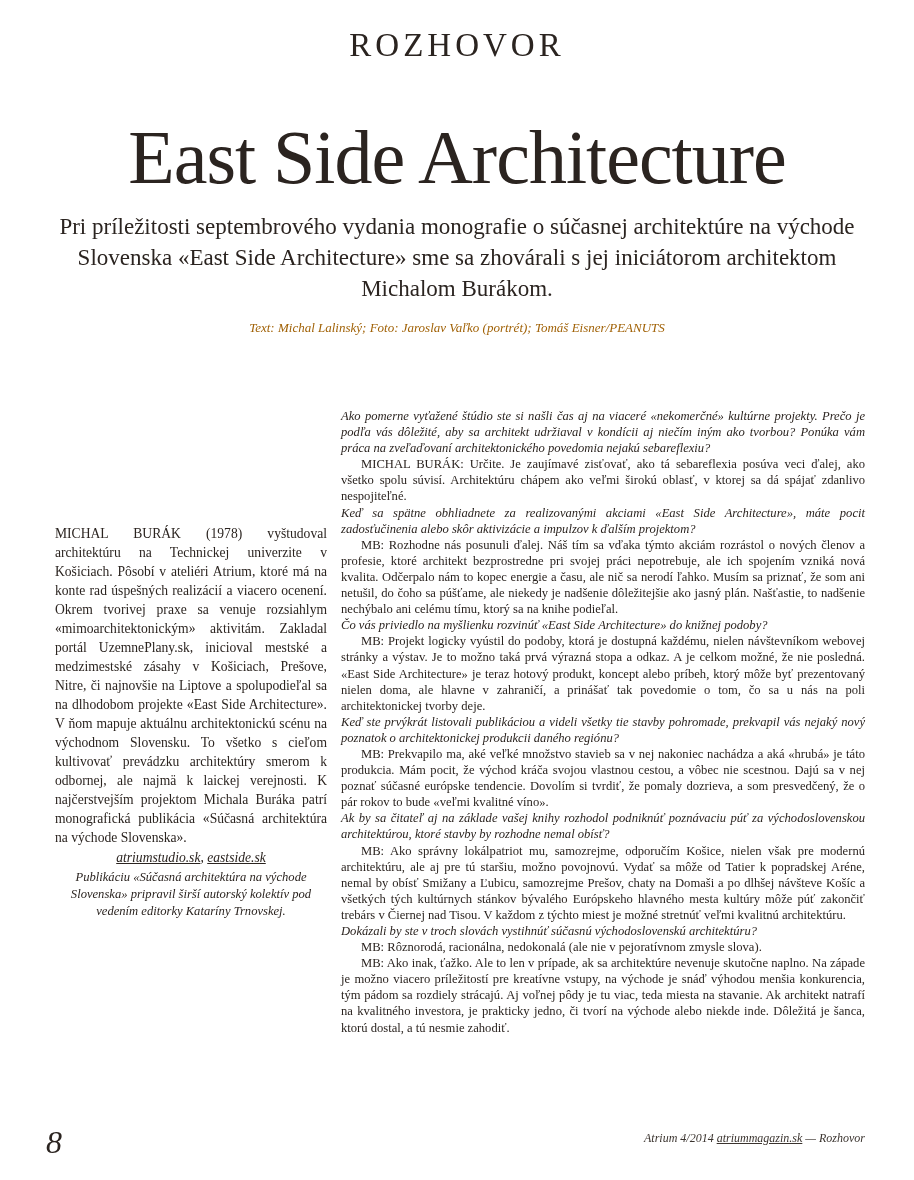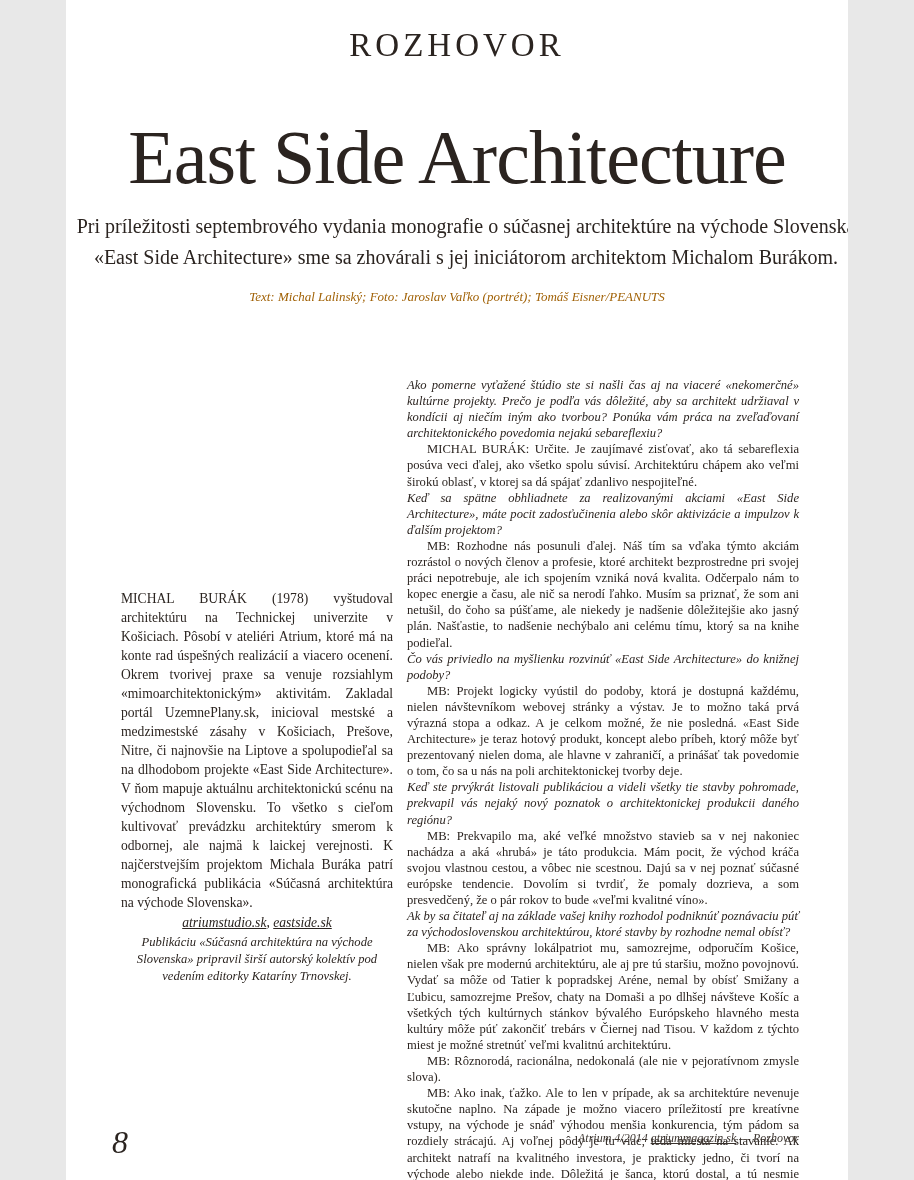--- a/index.html
+++ b/index.html
@@ -1,18 +1,18 @@
 <!DOCTYPE html>
 <html><head>
 <meta charset="utf-8">
 <style>
   html, body { margin: 0; padding: 0; background: #e8e8e8; }
   .page {
     position: relative;
-    width: 782px;
+    width: 914px;
     height: 1180px;
     margin: 0 auto;
     background: #ffffff;
     color: #2b2420;
     font-family: "Liberation Serif", "DejaVu Serif", serif;
     overflow: hidden;
     box-sizing: border-box;
   }
   .masthead { text-align: center; }
   .kicker {
@@ -25,21 +25,21 @@
   .title {
     margin: 55px 0 0 0;
     font-size: 76px;
     font-weight: normal;
     letter-spacing: -1px;
     line-height: 1.0;
   }
   .deck {
     margin: 16px auto 16px auto;
     width: 800px;
-    font-size: 20px;
+    font-size: 23px;
     line-height: 31px;
     font-weight: normal;
   }
   .byline {
     margin-top: 6px;
     font-size: 13px;
     color: #a16207;
     font-style: italic;
   }
   .columns {
@@ -125,20 +125,21 @@
       <p class="question">Ako pomerne vyťažené štúdio ste si našli čas aj na viaceré «nekomerčné» kultúrne projekty. Prečo je podľa vás dôležité, aby sa architekt udržiaval v kondícii aj niečím iným ako tvorbou? Ponúka vám práca na zveľaďovaní architektonického povedomia nejakú sebareflexiu?</p>
       <p class="answer">MICHAL BURÁK: Určite. Je zaujímavé zisťovať, ako tá sebareflexia posúva veci ďalej, ako všetko spolu súvisí. Architektúru chápem ako veľmi širokú oblasť, v ktorej sa dá spájať zdanlivo nespojiteľné.</p>
       <p class="question">Keď sa spätne obhliadnete za realizovanými akciami «East Side Architecture», máte pocit zadosťučinenia alebo skôr aktivizácie a impulzov k ďalším projektom?</p>
       <p class="answer">MB: Rozhodne nás posunuli ďalej. Náš tím sa vďaka týmto akciám rozrástol o nových členov a profesie, ktoré architekt bezprostredne pri svojej práci nepotrebuje, ale ich spojením vzniká nová kvalita. Odčerpalo nám to kopec energie a času, ale nič sa nerodí ľahko. Musím sa priznať, že som ani netušil, do čoho sa púšťame, ale niekedy je nadšenie dôležitejšie ako jasný plán. Našťastie, to nadšenie nechýbalo ani celému tímu, ktorý sa na knihe podieľal.</p>
       <p class="question">Čo vás priviedlo na myšlienku rozvinúť «East Side Architecture» do knižnej podoby?</p>
       <p class="answer">MB: Projekt logicky vyústil do podoby, ktorá je dostupná každému, nielen návštevníkom webovej stránky a výstav. Je to možno taká prvá výrazná stopa a odkaz. A je celkom možné, že nie posledná. «East Side Architecture» je teraz hotový produkt, koncept alebo príbeh, ktorý môže byť prezentovaný nielen doma, ale hlavne v zahraničí, a prinášať tak povedomie o tom, čo sa u nás na poli architektonickej tvorby deje.</p>
       <p class="question">Keď ste prvýkrát listovali publikáciou a videli všetky tie stavby pohromade, prekvapil vás nejaký nový poznatok o architektonickej produkcii daného regiónu?</p>
       <p class="answer">MB: Prekvapilo ma, aké veľké množstvo stavieb sa v nej nakoniec nachádza a aká «hrubá» je táto produkcia. Mám pocit, že východ kráča svojou vlastnou cestou, a vôbec nie scestnou. Dajú sa v nej poznať súčasné európske tendencie. Dovolím si tvrdiť, že pomaly dozrieva, a som presvedčený, že o pár rokov to bude «veľmi kvalitné víno».</p>
       <p class="question">Ak by sa čitateľ aj na základe vašej knihy rozhodol podniknúť poznávaciu púť za východoslovenskou architektúrou, ktoré stavby by rozhodne nemal obísť?</p>
       <p class="answer">MB: Ako správny lokálpatriot mu, samozrejme, odporučím Košice, nielen však pre modernú architektúru, ale aj pre tú staršiu, možno povojnovú. Vydať sa môže od Tatier k popradskej Aréne, nemal by obísť Smižany a Ľubicu, samozrejme Prešov, chaty na Domaši a po dlhšej návšteve Košíc a všetkých tých kultúrnych stánkov bývalého Európskeho hlavného mesta kultúry môže púť zakončiť trebárs v Čiernej nad Tisou. V každom z týchto miest je možné stretnúť veľmi kvalitnú architektúru.</p>
+      <p class="question">Dokázali by ste v troch slovách vystihnúť súčasnú východoslovenskú architektúru?</p>
       <p class="answer">MB: Rôznorodá, racionálna, nedokonalá (ale nie v pejoratívnom zmysle slova).</p>
       <p class="answer">MB: Ako inak, ťažko. Ale to len v prípade, ak sa architektúre nevenuje skutočne naplno. Na západe je možno viacero príležitostí pre kreatívne vstupy, na východe je snáď výhodou menšia konkurencia, tým pádom sa rozdiely strácajú. Aj voľnej pôdy je tu viac, teda miesta na stavanie. Ak architekt natrafí na kvalitného investora, je prakticky jedno, či tvorí na východe alebo niekde inde. Dôležitá je šanca, ktorú dostal, a tú nesmie zahodiť.</p>
     </div>
 
   </div>
 
   <div class="footer-pagenum">8</div>
   <div class="footer-credit"><span>Atrium 4/2014 </span><a href="#">atriummagazin.sk</a><span> — Rozhovor</span></div>
 
 </div>

